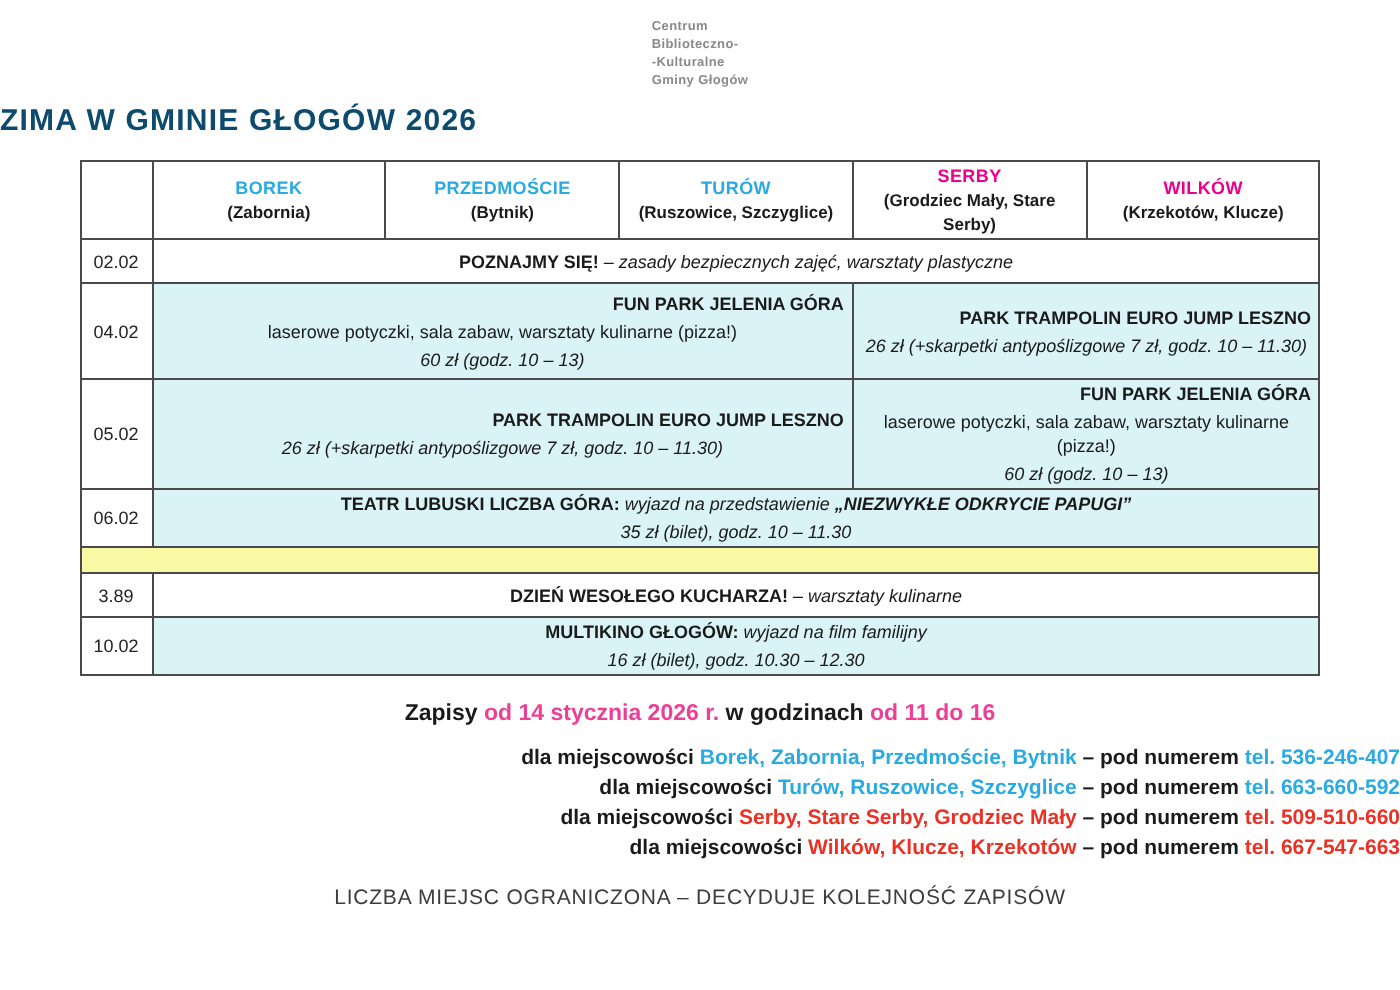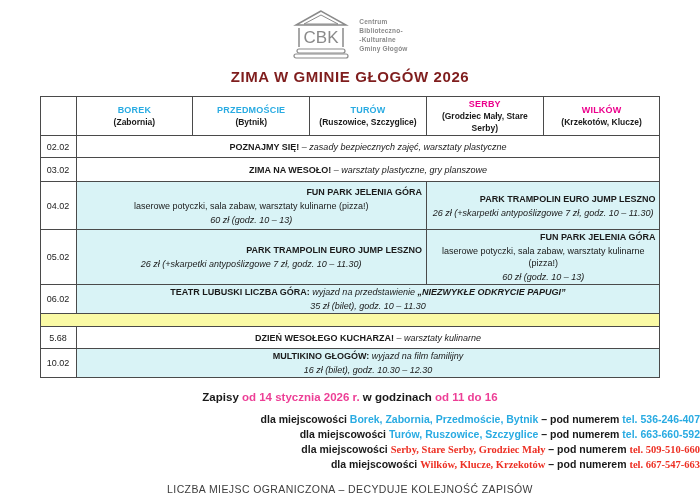--- a/index.html
+++ b/index.html
@@ -3,22 +3,22 @@
 <meta charset="utf-8">
 <style>
   * { margin:0; padding:0; box-sizing:border-box; }
   html,body { width:700px; height:495px; background:#ffffff; overflow:hidden;
     font-family:"Liberation Sans", sans-serif; color:#1a1a1a; }
 
   .logo-row { display:flex; justify-content:center; align-items:center; gap:9px; padding-top:9px; }
   .logo-icon svg { display:block; }
   .logo-text { font-size:6.5px; line-height:9px; color:#8a8a8a; font-weight:bold; letter-spacing:.2px; }
 
-  .page-title { text-align:center; margin-top:7px; font-size:15px; font-weight:bold;
-    letter-spacing:.6px; color:#7f1d1d; }
+  .page-title { margin-top:7px; font-size:15px; font-weight:bold;
+    letter-spacing:.6px; color:#0c4a6e; }
 
   table.sched { width:620px; margin:11px auto 1px; border-collapse:collapse; table-layout:fixed;padding-left:12px; }
   table.sched td { border:1px solid #4a4a4a; text-align:center; vertical-align:middle;
     padding:1px 4px; font-size:9px; line-height:12px; }
   .col-name { font-weight:bold; font-size:9px; letter-spacing:.2px; }
   .col-sub  { font-weight:bold; font-size:8.5px; color:#1a1a1a; }
   .blue { color:#29ABE2; }
   .pink { color:#EC008C; }
   .date-cell { font-size:9px; color:#222; }
   .cyan { background:#D9F3F6; }
@@ -26,42 +26,31 @@
   .ev-title { font-weight:bold;text-align:right; }
   .it  { font-style:italic; }
   .bit { font-style:italic; font-weight:bold; }
   .line { display:block; }
   .gap { margin-top:2px; }
 
   .signup { text-align:center; margin-top:13px; font-size:11.5px; font-weight:bold; }
   .pinktxt { color:#ED3F96; }
   .contacts { text-align:right; margin-top:9px; font-size:10.5px; font-weight:bold; line-height:15px; }
   .bluetxt { color:#29ABE2; }
-  .redtxt  { color:#ED3024;font-family:Liberation Serif, serif; }
+  .redtxt  { color:#ED3024; }
   .closing { text-align:center; margin-top:11px; font-size:10.5px; color:#3d3d3d; letter-spacing:.4px; }
 
   .hrow { height:33px; } .r1 { height:22px; } .r2 { height:24px; }
   .r3 { height:48px; } .r4 { height:47px; } .r5 { height:18px; }
   .r6 { height:22px; } .r7 { height:28px; }
 </style>
 </head>
 <body>
 
 <div class="logo-row">
-  <span class="logo-icon">
-    <svg width="58" height="52" viewBox="0 0 58 52">
-      <polygon points="29,2 4,16 54,16" fill="none" stroke="#8a8a8a" stroke-width="1.5"></polygon>
-      <polygon points="29,6 12,15 46,15" fill="none" stroke="#8a8a8a" stroke-width="1"></polygon>
-      <line x1="7" y1="19" x2="7" y2="38" stroke="#8a8a8a" stroke-width="1.5"></line>
-      <line x1="51" y1="19" x2="51" y2="38" stroke="#8a8a8a" stroke-width="1.5"></line>
-      <text x="29" y="34" text-anchor="middle" font-size="17" fill="#8a8a8a" font-family="Liberation Sans, sans-serif">CBK</text>
-      <rect x="5" y="40" width="48" height="4" rx="2" fill="none" stroke="#8a8a8a" stroke-width="1.2"></rect>
-      <rect x="2" y="45" width="54" height="4" rx="2" fill="none" stroke="#8a8a8a" stroke-width="1.2"></rect>
-    </svg>
-  </span>
   <span class="logo-text">
     <span class="line">Centrum</span>
     <span class="line">Biblioteczno-</span>
     <span class="line">-Kulturalne</span>
     <span class="line">Gminy Głogów</span>
   </span>
 </div>
 
 <div class="page-title">ZIMA W GMINIE GŁOGÓW 2026</div>
 
@@ -99,26 +88,20 @@
     </td>
   </tr>
 
   <tr class="r1">
     <td class="date-cell">02.02</td>
     <td colspan="5">
       <span class="ev-title">POZNAJMY SIĘ!</span><span class="it"> – zasady bezpiecznych zajęć, warsztaty plastyczne</span>
     </td>
   </tr>
 
-  <tr class="r2">
-    <td class="date-cell">03.02</td>
-    <td colspan="5">
-      <span class="ev-title">ZIMA NA WESOŁO!</span><span class="it"> – warsztaty plastyczne, gry planszowe</span>
-    </td>
-  </tr>
 
   <tr class="r3">
     <td class="date-cell">04.02</td>
     <td colspan="3" class="cyan">
       <span class="line ev-title">FUN PARK JELENIA GÓRA</span>
       <span class="line gap">laserowe potyczki, sala zabaw, warsztaty kulinarne (pizza!)</span>
       <span class="line it gap">60 zł (godz. 10 – 13)</span>
     </td>
     <td colspan="2" class="cyan">
       <span class="line ev-title">PARK TRAMPOLIN EURO JUMP LESZNO</span>
@@ -147,21 +130,21 @@
       </span>
       <span class="line it gap">35 zł (bilet), godz. 10 – 11.30</span>
     </td>
   </tr>
 
   <tr class="yellow-row">
     <td colspan="6"></td>
   </tr>
 
   <tr class="r6">
-    <td class="date-cell">5.68</td>
+    <td class="date-cell">3.89</td>
     <td colspan="5">
       <span class="ev-title">DZIEŃ WESOŁEGO KUCHARZA!</span><span class="it"> – warsztaty kulinarne</span>
     </td>
   </tr>
 
   <tr class="r7">
     <td class="date-cell">10.02</td>
     <td colspan="5" class="cyan">
       <span class="line">
         <span class="ev-title">MULTIKINO GŁOGÓW:</span><span class="it"> wyjazd na film familijny</span>

